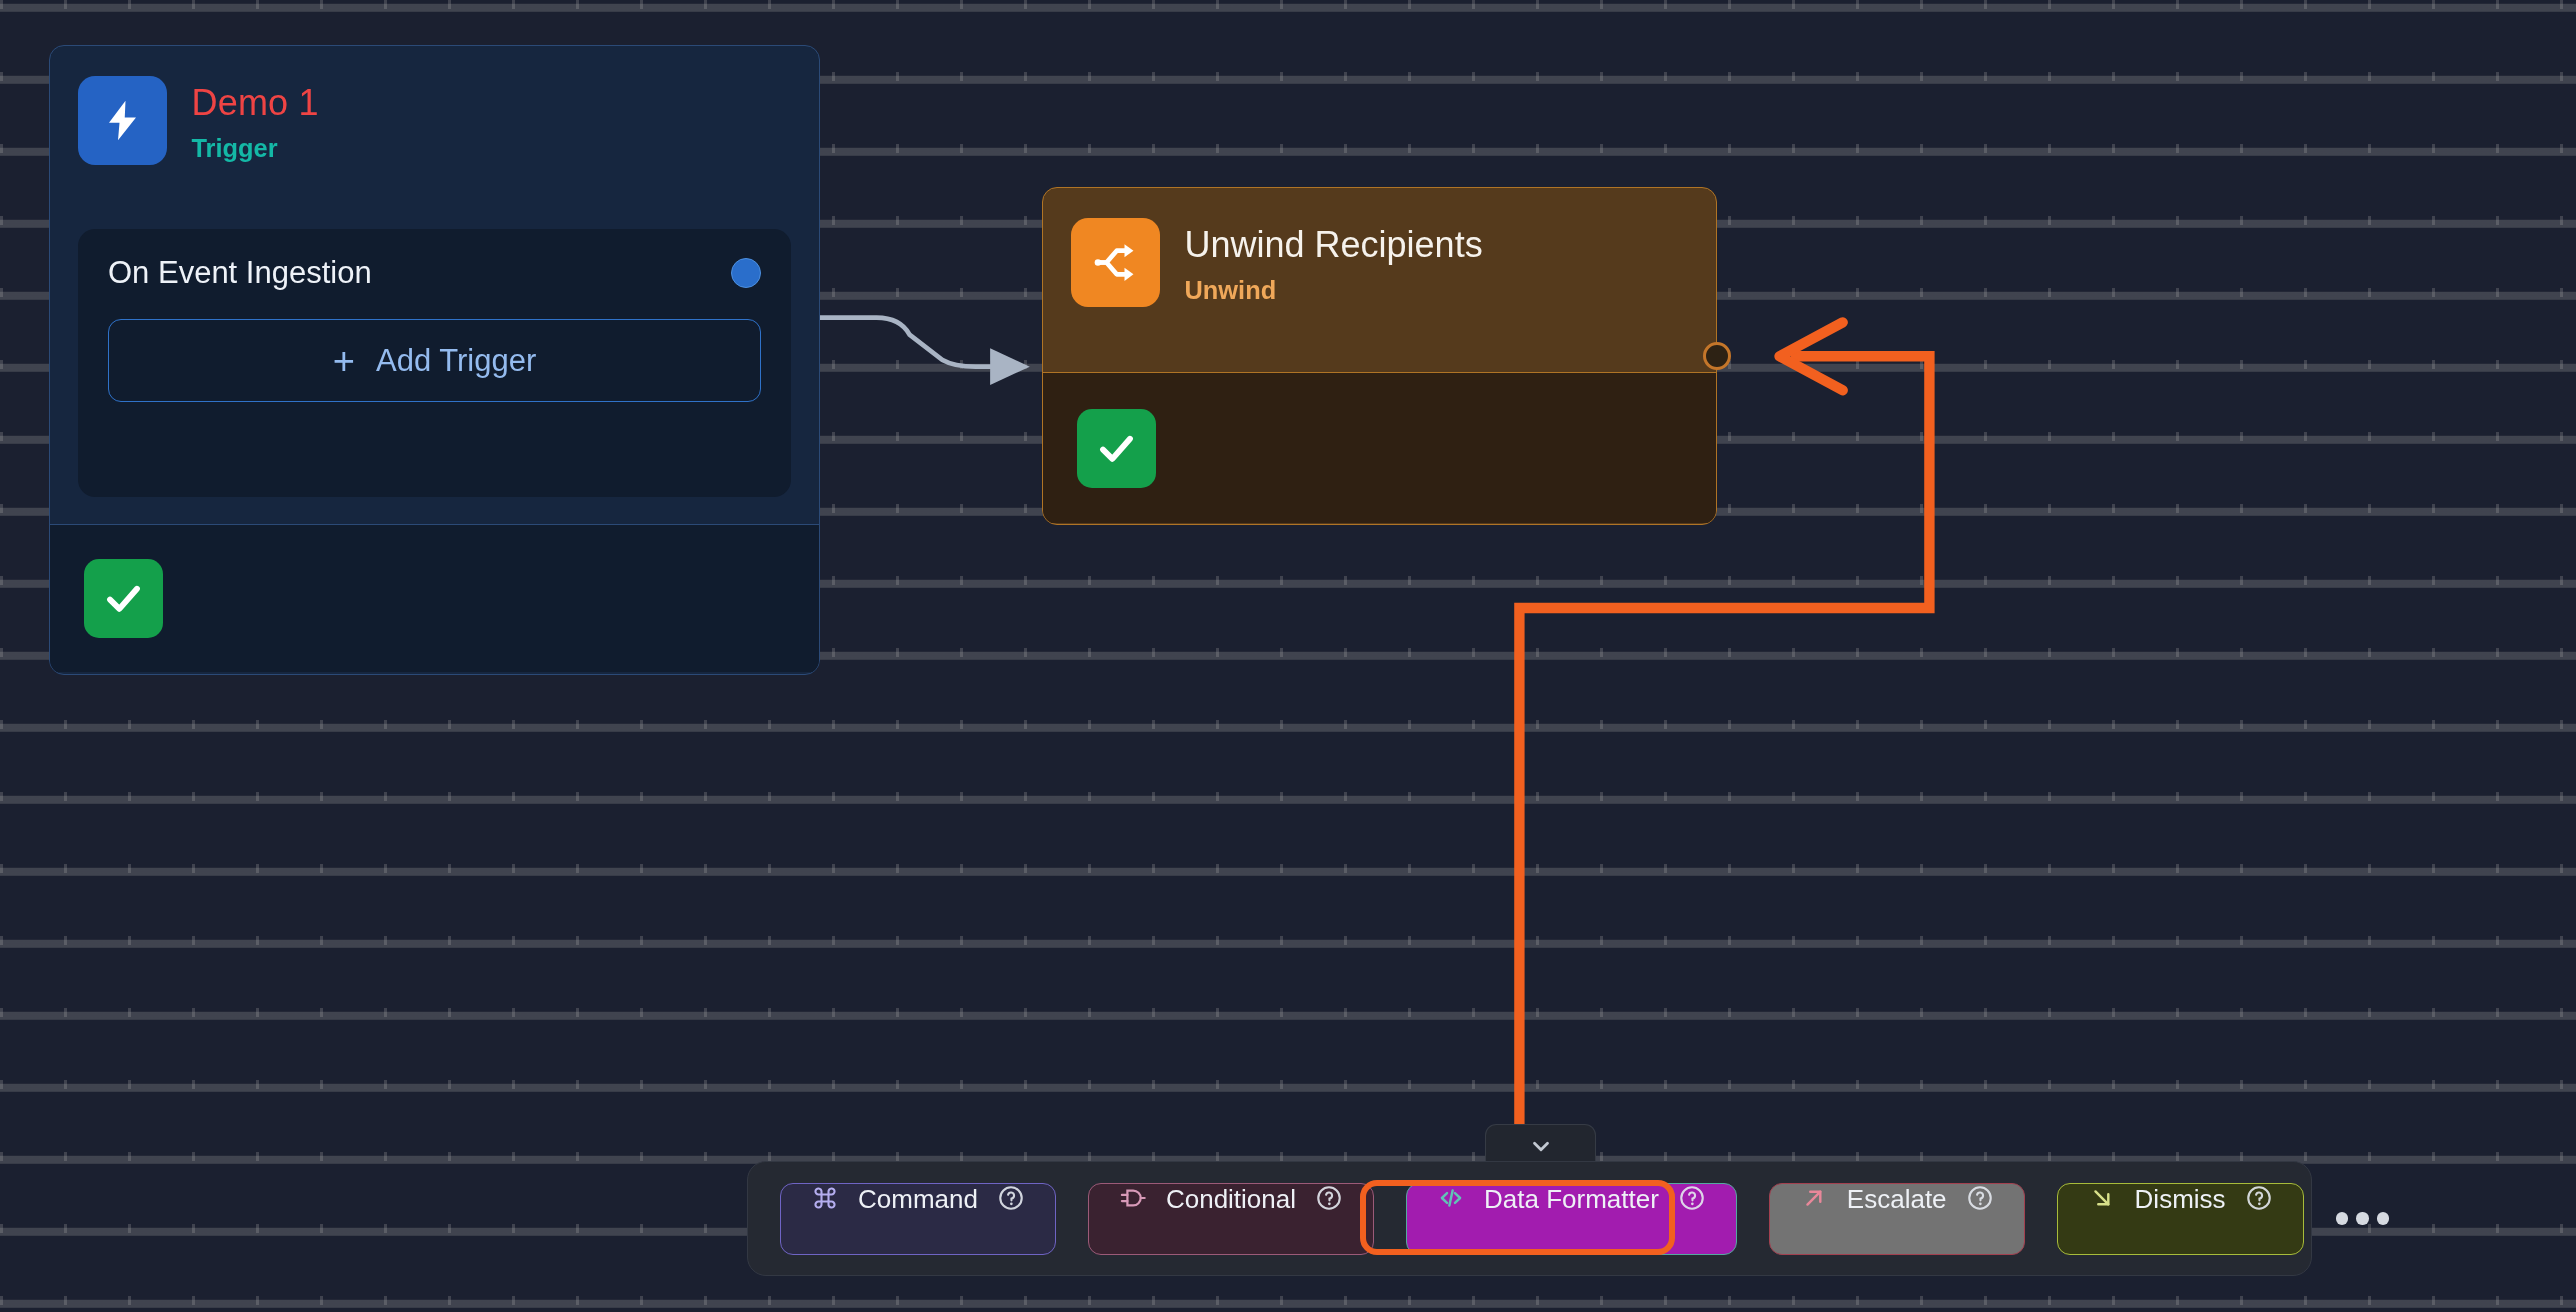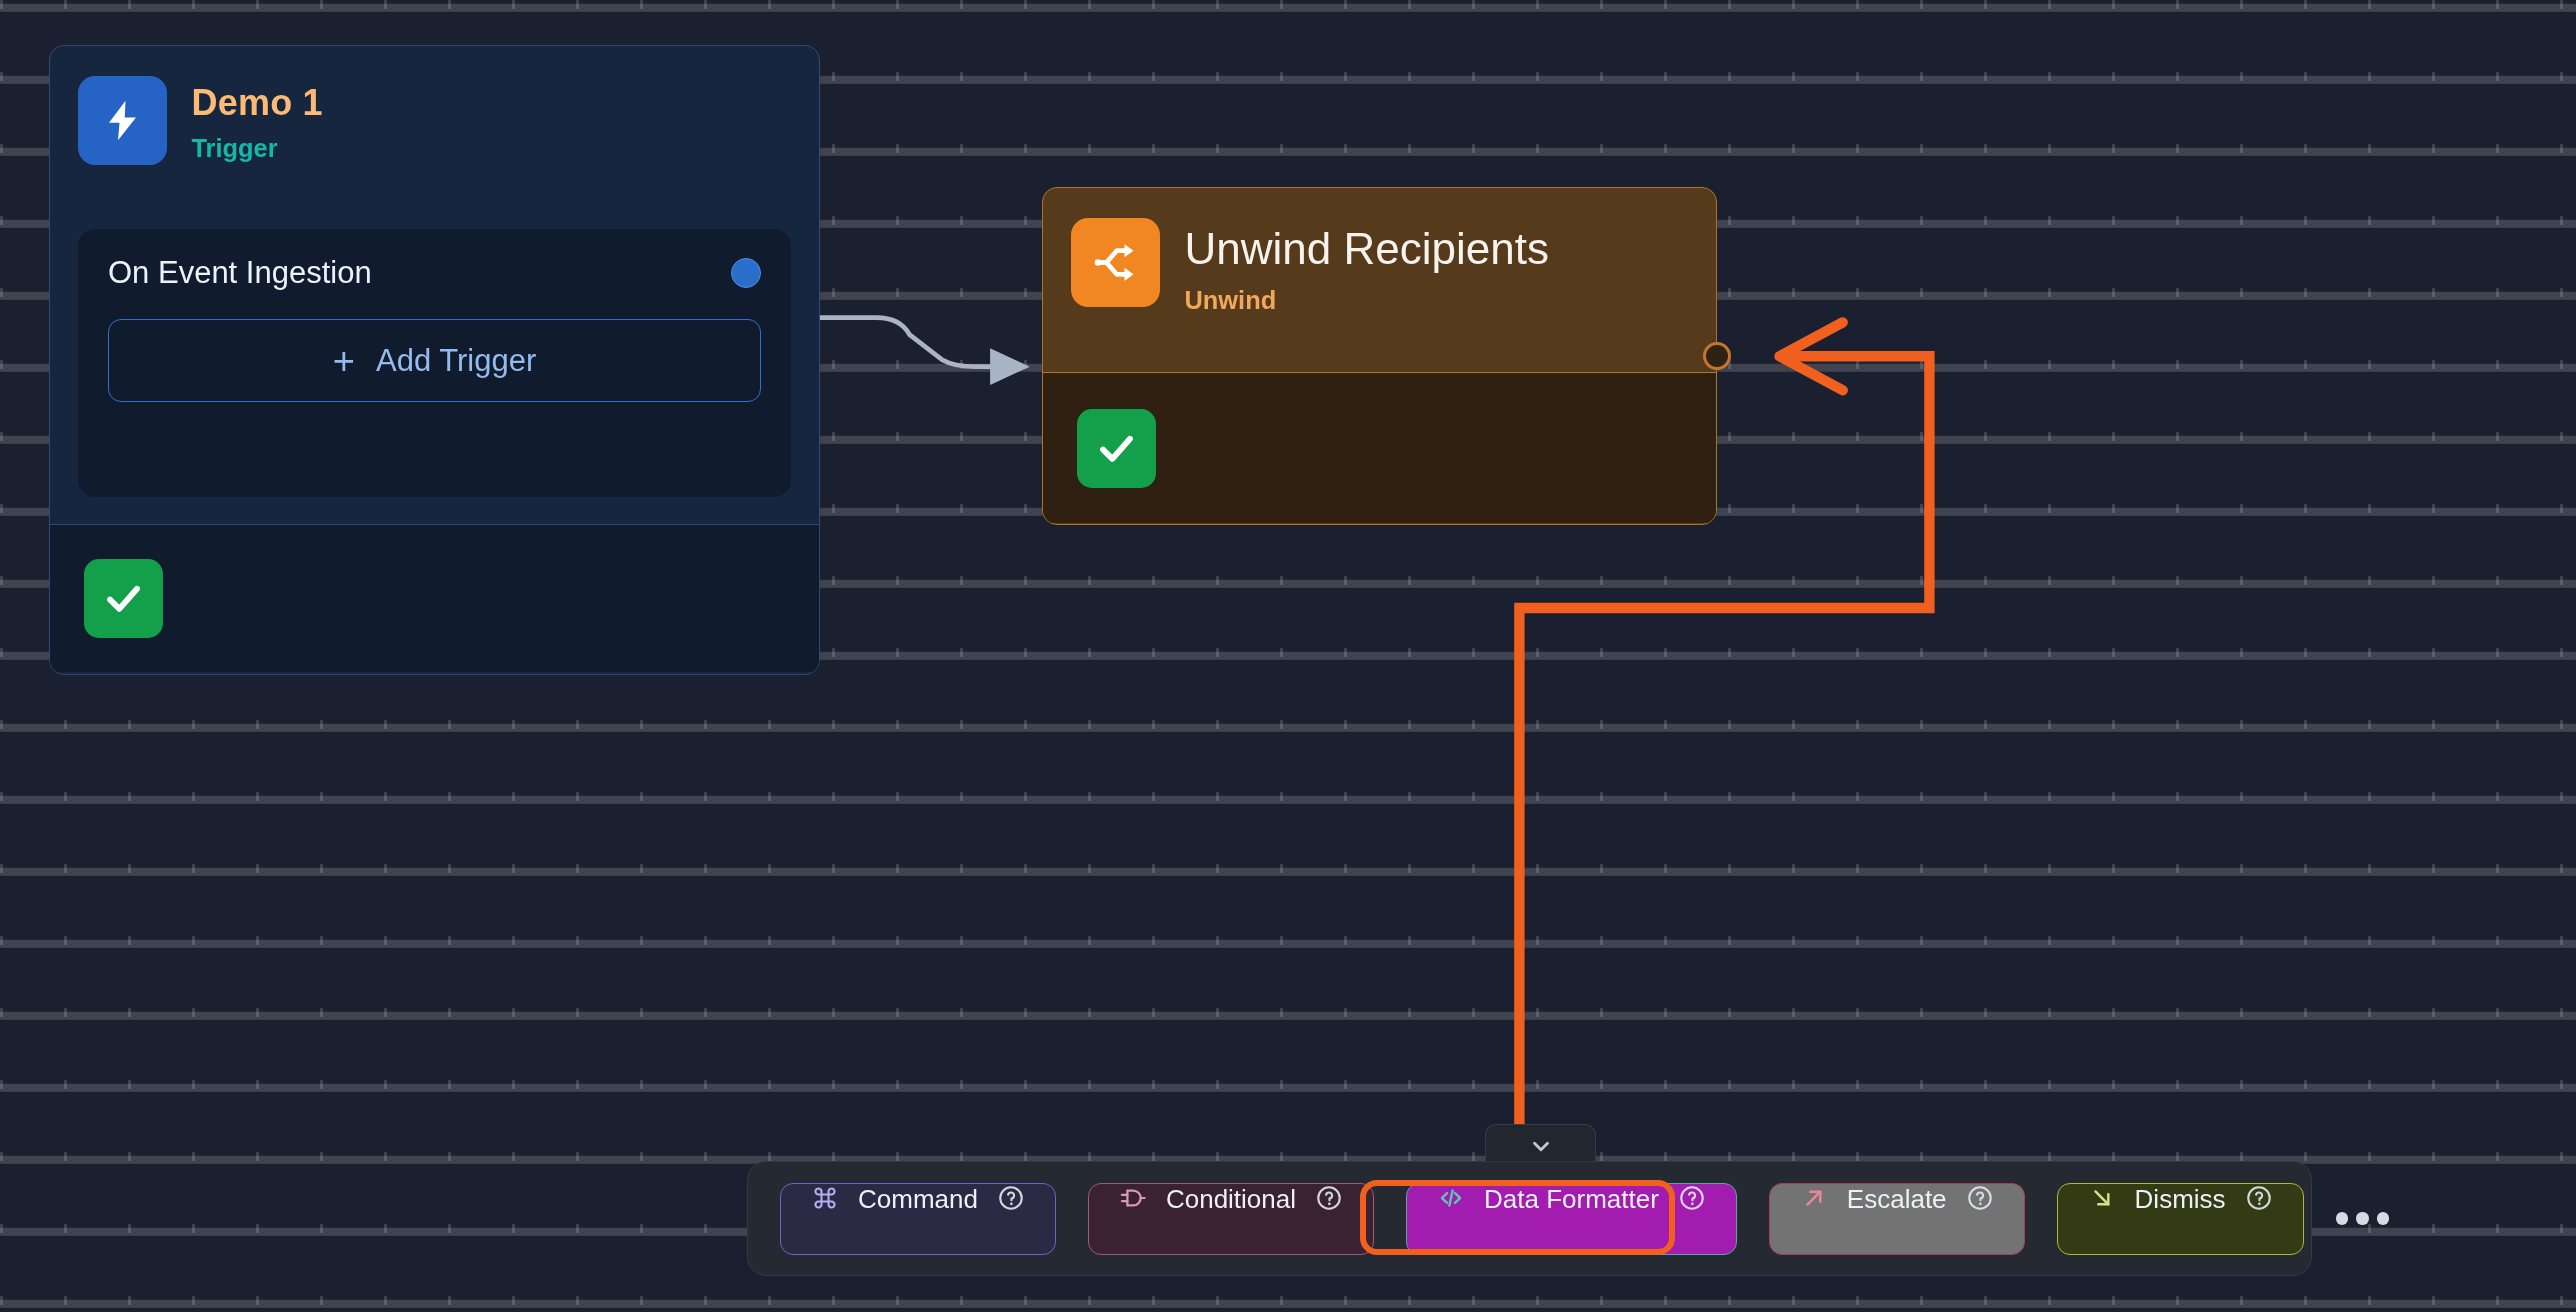--- a/index.html
+++ b/index.html
@@ -63,21 +63,21 @@
   .trigger-title-row { display: flex; align-items: flex-start; gap: 24.5px; }
   .bolt-badge {
     width: 89px; height: 89px; border-radius: 17px;
     background: #2563c4;
     display: flex; align-items: center; justify-content: center;
     flex: 0 0 auto;
   }
   .bolt-badge svg { width: 45px; height: 45px; }
   .trigger-titles { padding-top: 5.7px; }
   .trigger-name {
-    font-size: 36px; color: #fdba74; font-weight: 700; line-height: 1.15;
+    font-size: 36px; color: #ef4444; font-weight: 400; line-height: 1.15;
     letter-spacing: 0.2px;
   }
   .trigger-kind {
     font-size: 25.4px; color: #14b8a6; font-weight: 700; margin-top: 11.3px;
   }
   .trigger-panel {
     position: absolute;
     left: 28px; top: 183px; right: 28px;
     height: 268px;
     background: #101c2e;
@@ -134,21 +134,21 @@
   }
   .unwind-badge {
     width: 89px; height: 89px; border-radius: 17px;
     background: #f08722;
     display: flex; align-items: center; justify-content: center;
     flex: 0 0 auto;
   }
   .unwind-badge svg { width: 49px; height: 49px; }
   .unwind-titles { padding-top: 5.7px; }
   .unwind-name {
-    font-size: 44px; color: #f6f2ec; font-weight: 400; line-height: 1.15;
+    font-size: 36px; color: #f6f2ec; font-weight: 400; line-height: 1.15;
   }
   .unwind-kind {
     font-size: 25.4px; color: #f0a košt; 
     color: #f0a85a; font-weight: 700; margin-top: 11.3px;
   }
   .unwind-foot {
     height: 150px;
     background: #2f2012;
     display: flex; align-items: center;
     padding-left: 34px;

